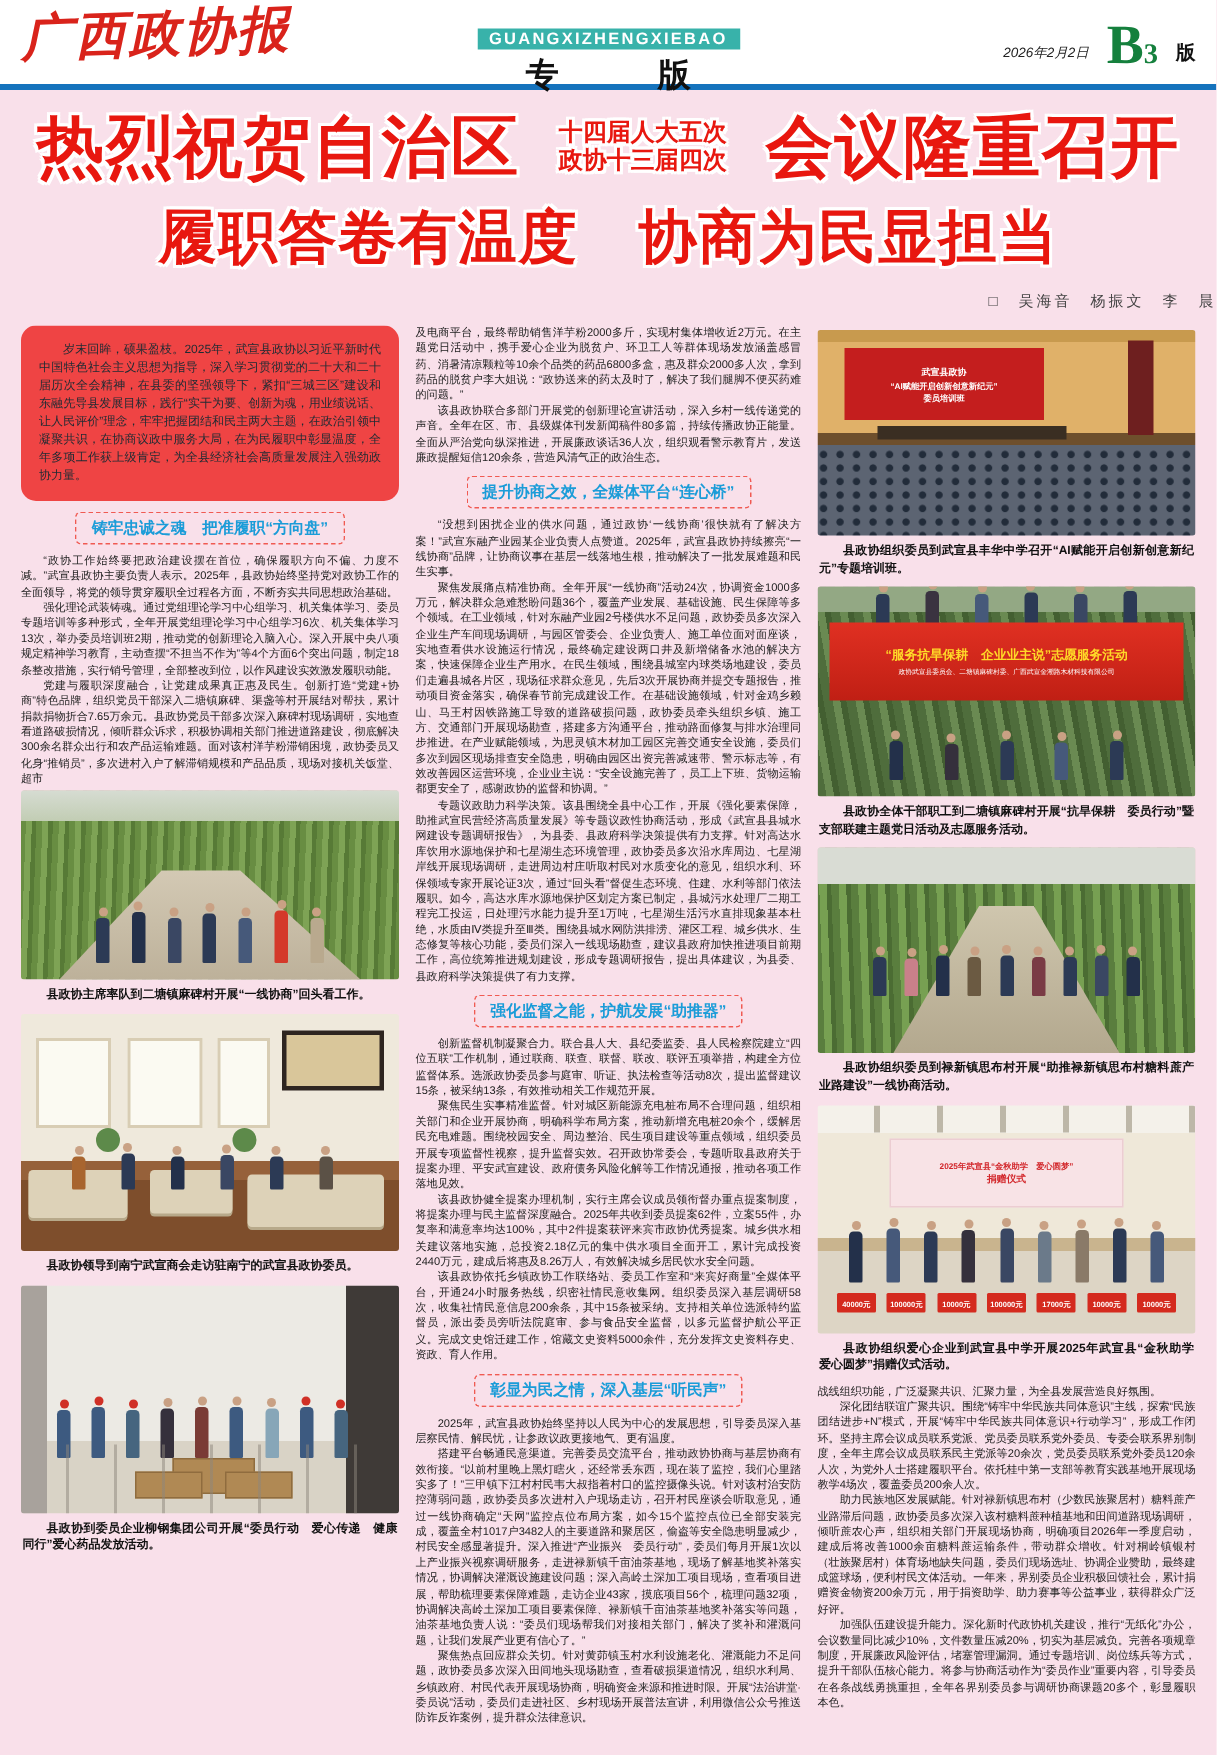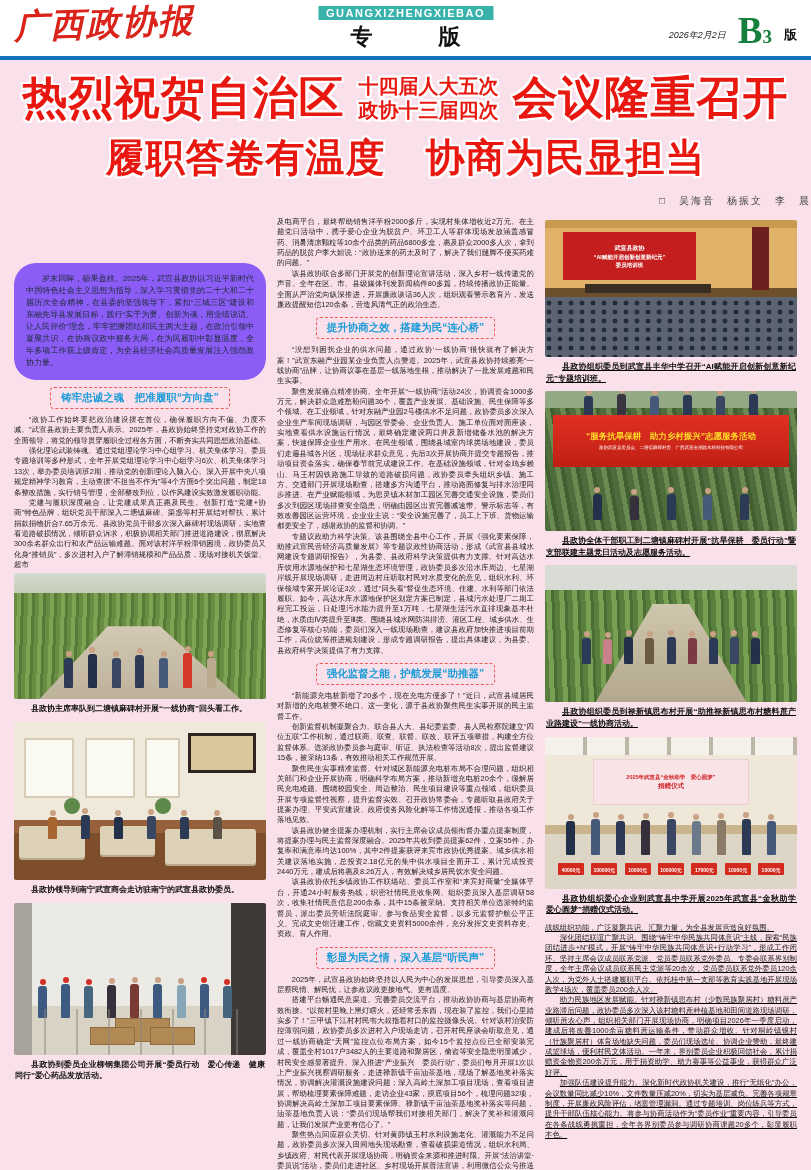--- a/index.html
+++ b/index.html
@@ -5,49 +5,49 @@
   * { margin:0; padding:0; box-sizing:border-box; }
   html,body { width:811px; }
   body { font-family:"Liberation Sans","DejaVu Sans",sans-serif; background:#fff; }
   .page { width:811px; height:1170px; background:#f9e0ea; overflow:hidden; display:flex; flex-direction:column; }
 
   
   .masthead { height:56px; background:#fff; position:relative; flex:0 0 auto; }
   .logo { position:absolute; left:14px; top:4px; font-family:"Liberation Serif","DejaVu Serif",serif;
           font-size:34px; font-weight:bold; font-style:italic; color:#d9231b; transform:rotate(-2deg);
           letter-spacing:2px; line-height:1.2; }
-  .mh-center { position:absolute; left:50%; top:3px; transform:translateX(-50%); text-align:center; }
+  .mh-center { position:absolute; left:50%; top:16px; transform:translateX(-50%); text-align:center; }
   .pinyin { display:inline-block; background:#38b2aa; color:#fff; font-size:11px; font-weight:bold;
             padding:1px 8px; letter-spacing:1.5px; }
   .edition { font-size:22px; font-weight:bold; color:#111; letter-spacing:22px; padding-left:22px; margin-top:1px; }
   .mh-right { position:absolute; right:14px; bottom:8px; display:flex; align-items:flex-end; gap:12px; }
   .date { font-size:9px; color:#222; margin-bottom:6px;font-style:italic; }
   .pageno { font-family:"Liberation Serif","DejaVu Serif",serif; color:#15803d; }
   .pageno .b { font-size:37px; font-weight:bold; line-height:0.9; }
   .pageno .n { font-size:19px; font-weight:bold; }
   .pagesuf { font-size:13px; font-weight:bold; color:#111; margin-bottom:4px; }
   .bluerule { height:4px; background:#1573bd; flex:0 0 auto; }
 
   
   .whiteline { text-shadow:-2px -2px 0 #fff,2px -2px 0 #fff,-2px 2px 0 #fff,2px 2px 0 #fff,0 -2px 0 #fff,0 2px 0 #fff,-2px 0 0 #fff,2px 0 0 #fff; }
-  .banner { display:flex; justify-content:center; align-items:center; gap:14px; padding-top:8px; flex:0 0 auto; }
+  .banner { display:flex; justify-content:center; align-items:center; gap:26px; padding-top:8px; flex:0 0 auto; }
   .b-big { font-size:45px; font-weight:900; color:#e8170f; letter-spacing:1px; }
   .b-stack { display:flex; flex-direction:column; justify-content:center; }
-  .b-small { font-size:20px; font-weight:900; color:#e8170f; line-height:1.2; }
+  .b-small { font-size:16px; font-weight:900; color:#e8170f; line-height:1.2; }
   .headline2 { text-align:center; font-size:39px; font-weight:900; color:#e8170f; letter-spacing:1px; margin-top:3px; flex:0 0 auto; }
   .subtitle { text-align:center; font-size:20px; font-weight:bold; color:#2ba9e2; margin-top:11px; flex:0 0 auto; }
   .byline { text-align:right; font-size:10px; color:#444; margin-top:9px; letter-spacing:2px; flex:0 0 auto; }
 
   
   .columns { display:flex; gap:11px; padding:9px 14px 0; flex:1 1 auto; overflow:hidden; }
   .col { overflow:hidden; }
-  .col-l { width:252px; } .col-m { width:257px; } .col-r { width:252px;text-decoration:underline; }
+  .col-l { width:252px; } .col-m { width:257px; } .col-r { width:252px; }
   .body-text p { font-size:7.4px; line-height:1.4; text-align:justify; color:#222; text-indent:2em; }
   .noindent { text-indent:0 !important; }
-  .intro-box { background:#8b5cf6; border-radius:22px; padding:10px 12px 11px;margin-top:46px; }
+  .intro-box { background:#ef4444; border-radius:10px; padding:10px 12px 11px; }
   .intro-box p { font-size:8px; line-height:1.5; color:#1c2b33; text-align:justify; text-indent:2em; }
   .sec-title { margin:7px auto 6px; width:fit-content; max-width:100%; border:1.6px dashed #f05a52;
                color:#1b9cd8; font-weight:bold; font-size:10.5px; padding:3px 10px; border-radius:4px; }
   .caption { font-size:8px; font-weight:bold; line-height:1.45; margin:4px 1px 7px; text-indent:2em;
              color:#111; text-align:justify; }
 
   
   .ph { position:relative; overflow:hidden; border-radius:2px; width:100%; margin-top:3px; }
   .prow { position:absolute; left:0; right:0; display:flex; justify-content:space-evenly; align-items:flex-end; }
   .pg { width:9px; height:30px; border-radius:3px 3px 1px 1px; background:#32405c; position:relative; flex:0 0 auto; }
@@ -209,27 +209,26 @@
         <div class="box" style="left:30%; bottom:6%; width:18%; height:12%;"></div>
         <div class="box" style="left:54%; bottom:6%; width:18%; height:12%;"></div>
       </div>
       <div class="caption">县政协到委员企业柳钢集团公司开展“委员行动　爱心传递　健康同行”爱心药品发放活动。</div>
     </div>
 
     <div class="col col-m body-text">
       <p class="noindent">及电商平台，最终帮助销售洋芋粉2000多斤，实现村集体增收近2万元。在主题党日活动中，携手爱心企业为脱贫户、环卫工人等群体现场发放涵盖感冒药、消暑清凉颗粒等10余个品类的药品6800多盒，惠及群众2000多人次，拿到药品的脱贫户李大姐说：“政协送来的药太及时了，解决了我们腿脚不便买药难的问题。”</p>
       <p>该县政协联合多部门开展党的创新理论宣讲活动，深入乡村一线传递党的声音。全年在区、市、县级媒体刊发新闻稿件80多篇，持续传播政协正能量。全面从严治党向纵深推进，开展廉政谈话36人次，组织观看警示教育片，发送廉政提醒短信120余条，营造风清气正的政治生态。</p>
 
-      <div class="sec-title">提升协商之效，搭建为民“连心桥”</div>
+      <div class="sec-title">提升协商之效，全媒体平台“连心桥”</div>
       <p>“没想到困扰企业的供水问题，通过政协‘一线协商’很快就有了解决方案！”武宣东融产业园某企业负责人点赞道。2025年，武宣县政协持续擦亮“一线协商”品牌，让协商议事在基层一线落地生根，推动解决了一批发展难题和民生实事。</p>
       <p>聚焦发展痛点精准协商。全年开展“一线协商”活动24次，协调资金1000多万元，解决群众急难愁盼问题36个，覆盖产业发展、基础设施、民生保障等多个领域。在工业领域，针对东融产业园2号楼供水不足问题，政协委员多次深入企业生产车间现场调研，与园区管委会、企业负责人、施工单位面对面座谈，实地查看供水设施运行情况，最终确定建设两口井及新增储备水池的解决方案，快速保障企业生产用水。在民生领域，围绕县城室内球类场地建设，委员们走遍县城各片区，现场征求群众意见，先后3次开展协商并提交专题报告，推动项目资金落实，确保春节前完成建设工作。在基础设施领域，针对金鸡乡赖山、马王村因铁路施工导致的道路破损问题，政协委员牵头组织乡镇、施工方、交通部门开展现场勘查，搭建多方沟通平台，推动路面修复与排水治理同步推进。在产业赋能领域，为思灵镇木材加工园区完善交通安全设施，委员们多次到园区现场排查安全隐患，明确由园区出资完善减速带、警示标志等，有效改善园区运营环境，企业业主说：“安全设施完善了，员工上下班、货物运输都更安全了，感谢政协的监督和协调。”</p>
       <p>专题议政助力科学决策。该县围绕全县中心工作，开展《强化要素保障，助推武宣民营经济高质量发展》等专题议政性协商活动，形成《武宣县县城水网建设专题调研报告》，为县委、县政府科学决策提供有力支撑。针对高达水库饮用水源地保护和七星湖生态环境管理，政协委员多次沿水库周边、七星湖岸线开展现场调研，走进周边村庄听取村民对水质变化的意见，组织水利、环保领域专家开展论证3次，通过“回头看”督促生态环境、住建、水利等部门依法履职。如今，高达水库水源地保护区划定方案已制定，县城污水处理厂二期工程完工投运，日处理污水能力提升至1万吨，七星湖生活污水直排现象基本杜绝，水质由Ⅳ类提升至Ⅲ类。围绕县城水网防洪排涝、灌区工程、城乡供水、生态修复等核心功能，委员们深入一线现场勘查，建议县政府加快推进项目前期工作，高位统筹推进规划建设，形成专题调研报告，提出具体建议，为县委、县政府科学决策提供了有力支撑。</p>
 
       <div class="sec-title">强化监督之能，护航发展“助推器”</div>
-      <p>“新能源充电桩新增了20多个，现在充电方便多了！”近日，武宣县城居民对新增的充电桩赞不绝口。这一变化，源于县政协聚焦民生实事开展的民主监督工作。</p>
       <p>创新监督机制凝聚合力。联合县人大、县纪委监委、县人民检察院建立“四位五联”工作机制，通过联商、联查、联督、联改、联评五项举措，构建全方位监督体系。选派政协委员参与庭审、听证、执法检查等活动8次，提出监督建议15条，被采纳13条，有效推动相关工作规范开展。</p>
       <p>聚焦民生实事精准监督。针对城区新能源充电桩布局不合理问题，组织相关部门和企业开展协商，明确科学布局方案，推动新增充电桩20余个，缓解居民充电难题。围绕校园安全、周边整治、民生项目建设等重点领域，组织委员开展专项监督性视察，提升监督实效。召开政协常委会，专题听取县政府关于提案办理、平安武宣建设、政府债务风险化解等工作情况通报，推动各项工作落地见效。</p>
       <p>该县政协健全提案办理机制，实行主席会议成员领衔督办重点提案制度，将提案办理与民主监督深度融合。2025年共收到委员提案62件，立案55件，办复率和满意率均达100%，其中2件提案获评来宾市政协优秀提案。城乡供水相关建议落地实施，总投资2.18亿元的集中供水项目全面开工，累计完成投资2440万元，建成后将惠及8.26万人，有效解决城乡居民饮水安全问题。</p>
       <p>该县政协依托乡镇政协工作联络站、委员工作室和“来宾好商量”全媒体平台，开通24小时服务热线，织密社情民意收集网。组织委员深入基层调研58次，收集社情民意信息200余条，其中15条被采纳。支持相关单位选派特约监督员，派出委员旁听法院庭审、参与食品安全监督，以多元监督护航公平正义。完成文史馆迁建工作，馆藏文史资料5000余件，充分发挥文史资料存史、资政、育人作用。</p>
 
       <div class="sec-title">彰显为民之情，深入基层“听民声”</div>
       <p>2025年，武宣县政协始终坚持以人民为中心的发展思想，引导委员深入基层察民情、解民忧，让参政议政更接地气、更有温度。</p>
       <p>搭建平台畅通民意渠道。完善委员交流平台，推动政协协商与基层协商有效衔接。“以前村里晚上黑灯瞎火，还经常丢东西，现在装了监控，我们心里踏实多了！”三甲镇下江村村民韦大叔指着村口的监控摄像头说。针对该村治安防控薄弱问题，政协委员多次进村入户现场走访，召开村民座谈会听取意见，通过一线协商确定“天网”监控点位布局方案，如今15个监控点位已全部安装完成，覆盖全村1017户3482人的主要道路和聚居区，偷盗等安全隐患明显减少，村民安全感显著提升。深入推进“产业振兴　委员行动”，委员们每月开展1次以上产业振兴视察调研服务，走进禄新镇千亩油茶基地，现场了解基地奖补落实情况，协调解决灌溉设施建设问题；深入高岭土深加工项目现场，查看项目进展，帮助梳理要素保障难题，走访企业43家，摸底项目56个，梳理问题32项，协调解决高岭土深加工项目要素保障、禄新镇千亩油茶基地奖补落实等问题，油茶基地负责人说：“委员们现场帮我们对接相关部门，解决了奖补和灌溉问题，让我们发展产业更有信心了。”</p>
       <p>聚焦热点回应群众关切。针对黄茆镇玉村水利设施老化、灌溉能力不足问题，政协委员多次深入田间地头现场勘查，查看破损渠道情况，组织水利局、乡镇政府、村民代表开展现场协商，明确资金来源和推进时限。开展“法治讲堂·委员说”活动，委员们走进社区、乡村现场开展普法宣讲，利用微信公众号推送防诈反诈案例，提升群众法律意识。</p>
 
@@ -250,21 +249,21 @@
       <div class="ph ph-r2">
         <div class="prow" style="top:2%; left:6%; right:6%;">
           <span class="pg" style="background:#2c3a55; height:22px;"></span>
           <span class="pg" style="background:#3a3340; height:24px;"></span>
           <span class="pg" style="background:#46597a; height:22px;"></span>
           <span class="pg" style="background:#2c3a55; height:23px;"></span>
           <span class="pg" style="background:#3a4763; height:22px;"></span>
           <span class="pg" style="background:#2c3a55; height:24px;"></span>
         </div>
         <div class="banner2">
-          <span class="main">“服务抗旱保耕　助力乡村振兴”志愿服务活动</span>
+          <span class="main">“服务抗旱保耕　企业业主说”志愿服务活动</span>
           <span class="sub">政协武宣县委员会、二塘镇麻碑村委、广西武宣金潮路木材科技有限公司</span>
         </div>
         <div class="prow" style="bottom:8%; left:8%; right:8%;">
           <span class="pg" style="background:#23304a; height:26px;"></span>
           <span class="pg" style="background:#35303c; height:24px;"></span>
           <span class="pg" style="background:#2c3a55; height:26px;"></span>
           <span class="pg" style="background:#46597a; height:25px;"></span>
           <span class="pg" style="background:#2c3a55; height:26px;"></span>
         </div>
       </div>

